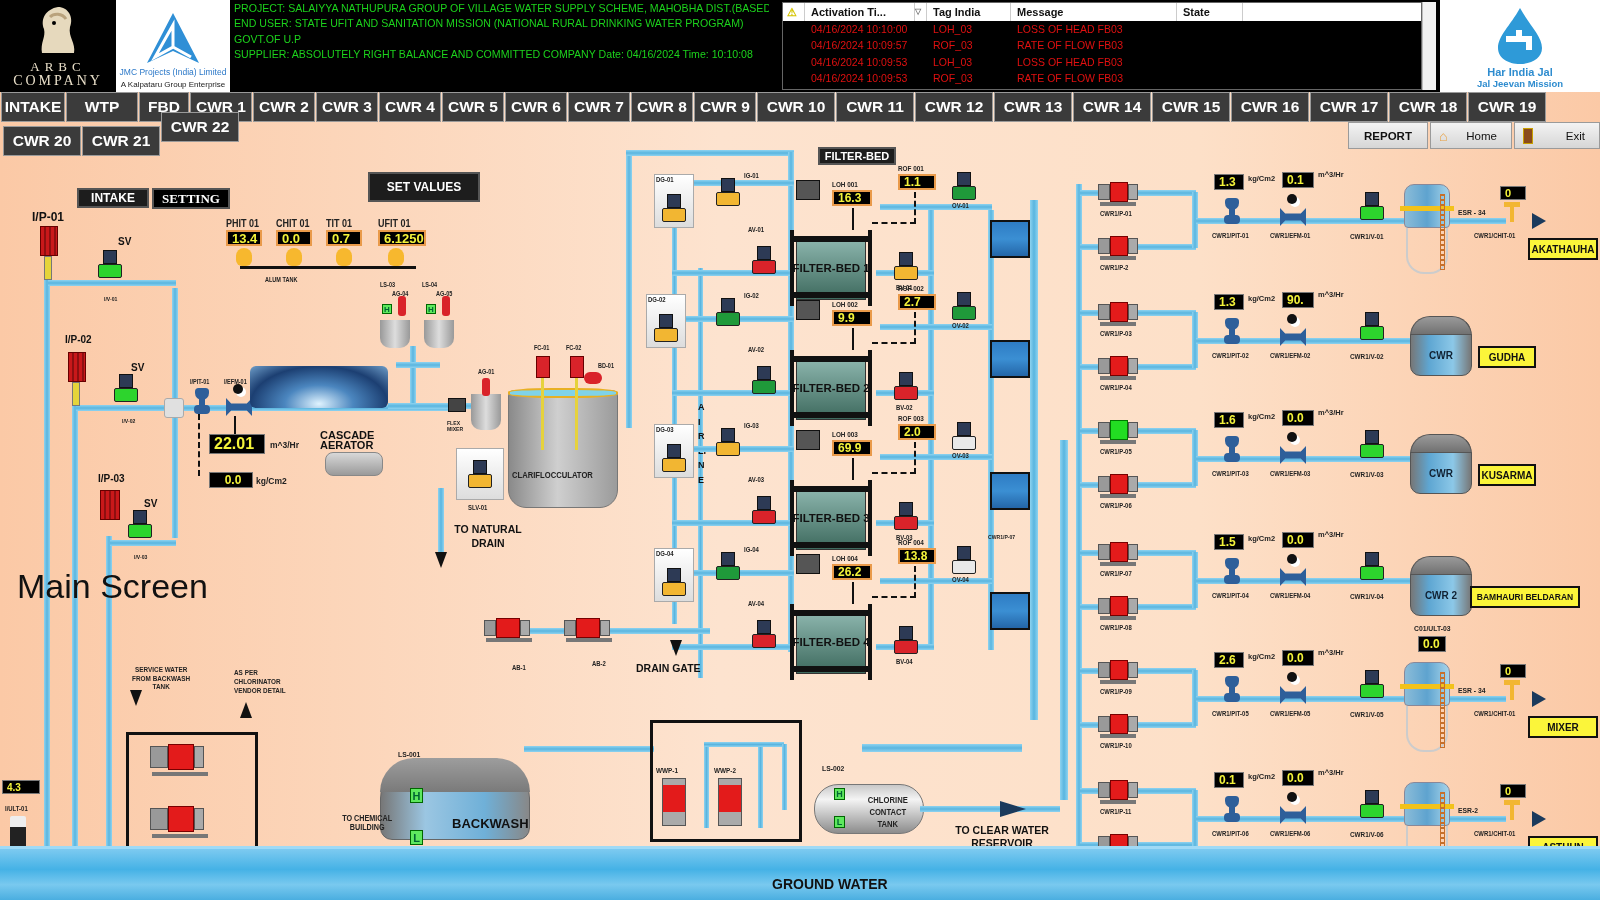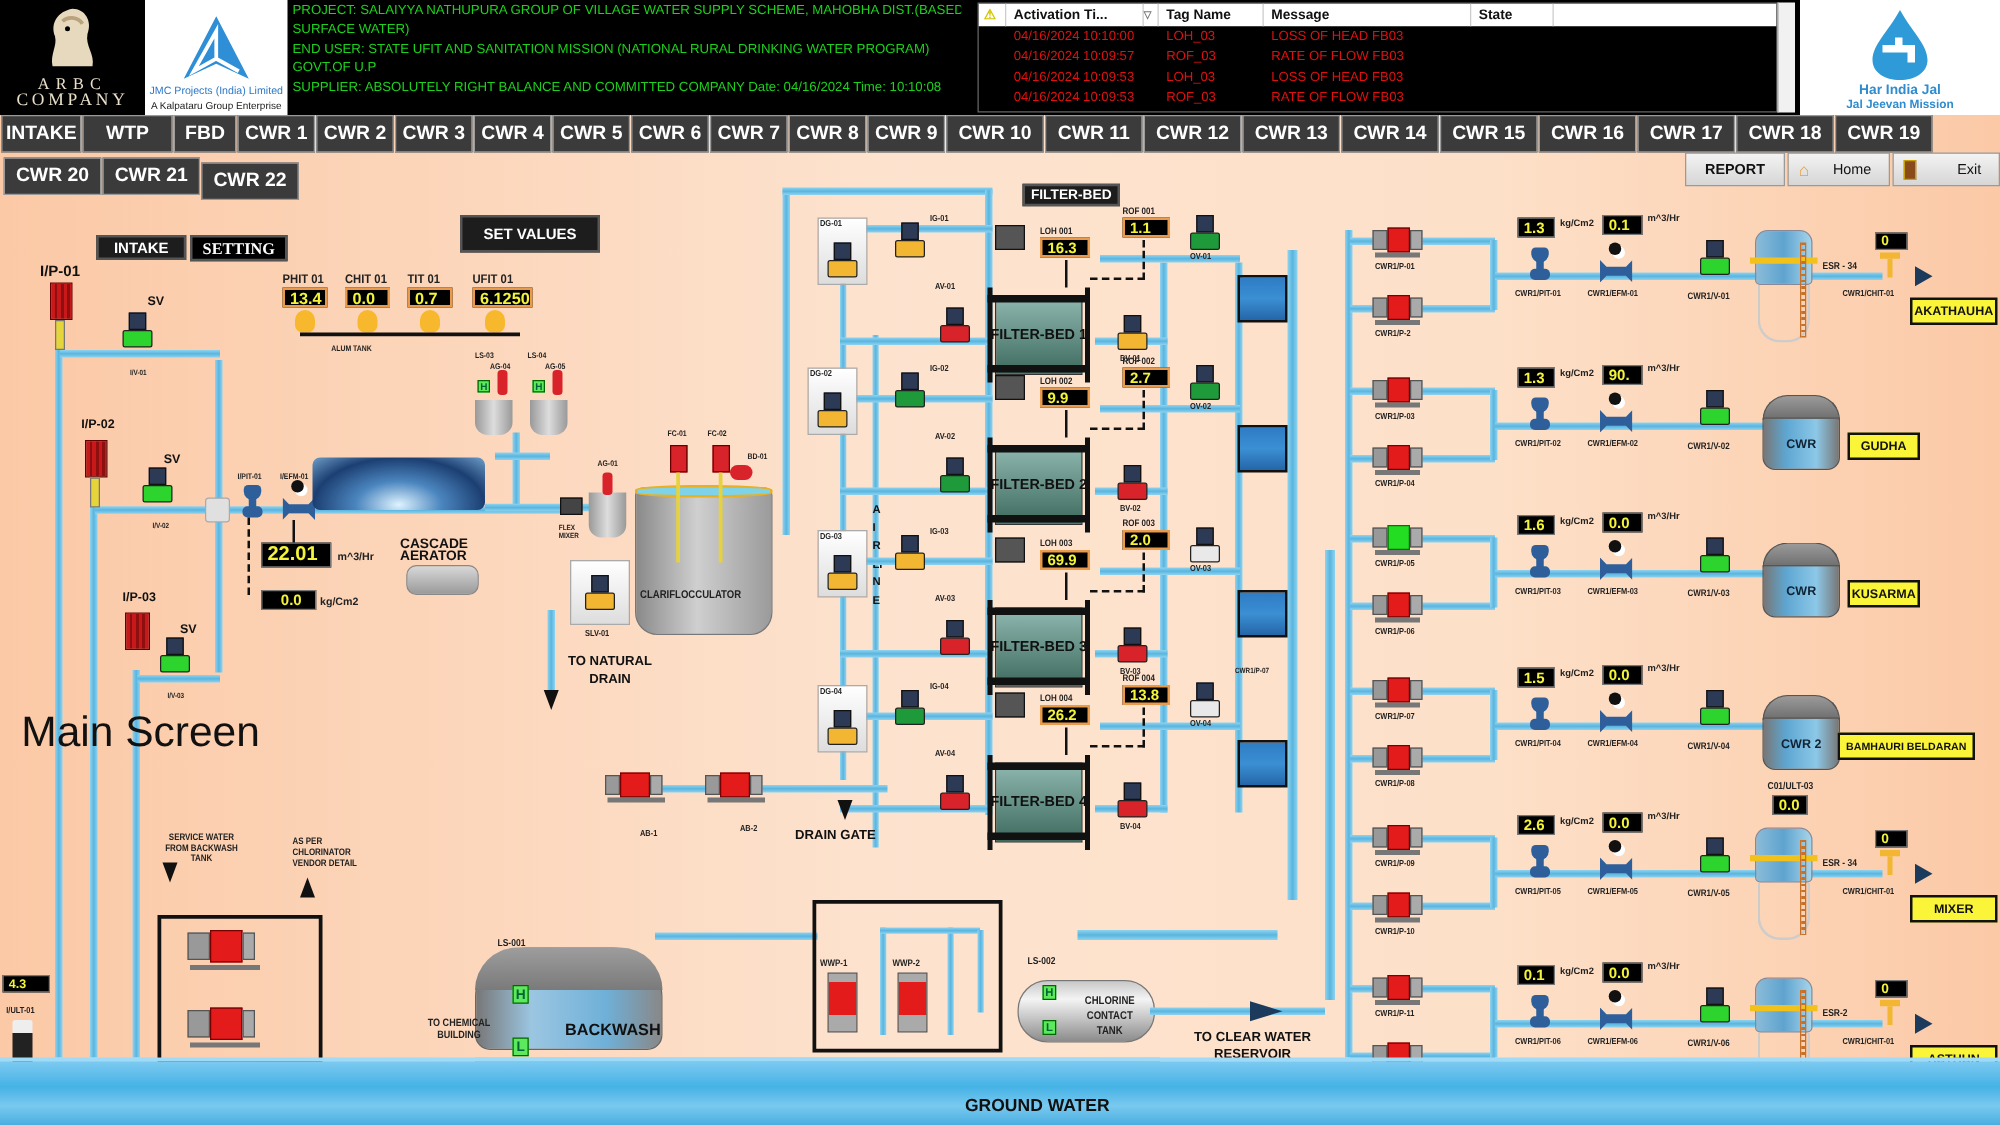--- a/index.html
+++ b/index.html
@@ -104,32 +104,31 @@
 <div id="logo-jmc" class="abs">
   <svg width="60" height="56" viewBox="0 0 60 56">
         <path d="M30 2 L56 52 L30 40 L4 52Z" fill="#2f8fd6"></path>
         <path d="M30 14 L30 36 L12 46Z M30 36 L48 46" stroke="#fff" stroke-width="3" fill="none"></path>
       </svg>
   <div class="l1">JMC Projects (India) Limited</div>
   <div class="l2">A Kalpataru Group Enterprise</div>
 </div>
 <div id="proj" class="abs">
   <div>PROJECT: SALAIYYA NATHUPURA GROUP OF VILLAGE WATER SUPPLY SCHEME, MAHOBHA DIST.(BASED ON</div>
-  <div>SURFACE WATER)</div>
   <div>END USER: STATE UFIT AND SANITATION MISSION (NATIONAL RURAL DRINKING WATER PROGRAM)</div>
   <div>GOVT.OF U.P</div>
   <div>SUPPLIER: ABSOLUTELY RIGHT BALANCE AND COMMITTED COMPANY  Date: 04/16/2024   Time: 10:10:08</div>
 </div>
 
 <div id="alarm" class="abs">
   <div class="head">
     <span style="width:22px;padding-left:4px;color:#d4c400">⚠</span>
     <span style="width:110px">Activation Ti...</span>
     <span style="width:12px;padding-left:0;font-size:8px;color:#777">▽</span>
-    <span style="width:84px">Tag Name</span>
+    <span style="width:84px">Tag India</span>
     <span style="width:166px">Message</span>
     <span style="width:66px">State</span>
   </div>
   <div class="row">
         <span style="width:134px;padding-left:28px;width:144px">04/16/2024 10:10:00</span>
         <span style="width:84px">LOH_03</span>
         <span style="width:166px">LOSS OF HEAD FB03</span>
       </div>
   <div class="row">
         <span style="width:144px;padding-left:28px">04/16/2024 10:09:57</span>
@@ -180,21 +179,21 @@
       <div class="navbtn" style="left:1073px;top:92px;width:78px">CWR 14</div>
       <div class="navbtn" style="left:1152px;top:92px;width:78px">CWR 15</div>
       <div class="navbtn" style="left:1231px;top:92px;width:78px">CWR 16</div>
       <div class="navbtn" style="left:1310px;top:92px;width:78px">CWR 17</div>
       <div class="navbtn" style="left:1389px;top:92px;width:78px">CWR 18</div>
       <div class="navbtn" style="left:1468px;top:92px;width:78px">CWR 19</div>
     </div>
 <div id="nav2">
       <div class="navbtn" style="left:3px;top:126px;width:78px">CWR 20</div>
       <div class="navbtn" style="left:82px;top:126px;width:78px">CWR 21</div>
-      <div class="navbtn" style="left:161px;top:130px;width:78px">CWR 22</div>
+      <div class="navbtn" style="left:161px;top:112px;width:78px">CWR 22</div>
     </div>
 <div class="sysbtn" style="left:1348px;width:80px">
       <b>REPORT</b>
     </div>
 <div class="sysbtn" style="left:1430px;width:82px;justify-content:space-between;padding:0 14px 0 8px">
       <span style="color:#e8a040;font-size:14px">⌂</span>
       <span>Home</span>
     </div>
 <div class="sysbtn" style="left:1514px;width:86px;justify-content:space-between;padding:0 14px 0 8px">
       <span style="display:inline-block;width:10px;height:16px;background:#8a4b1c;border:1px solid #c8a000"></span>

